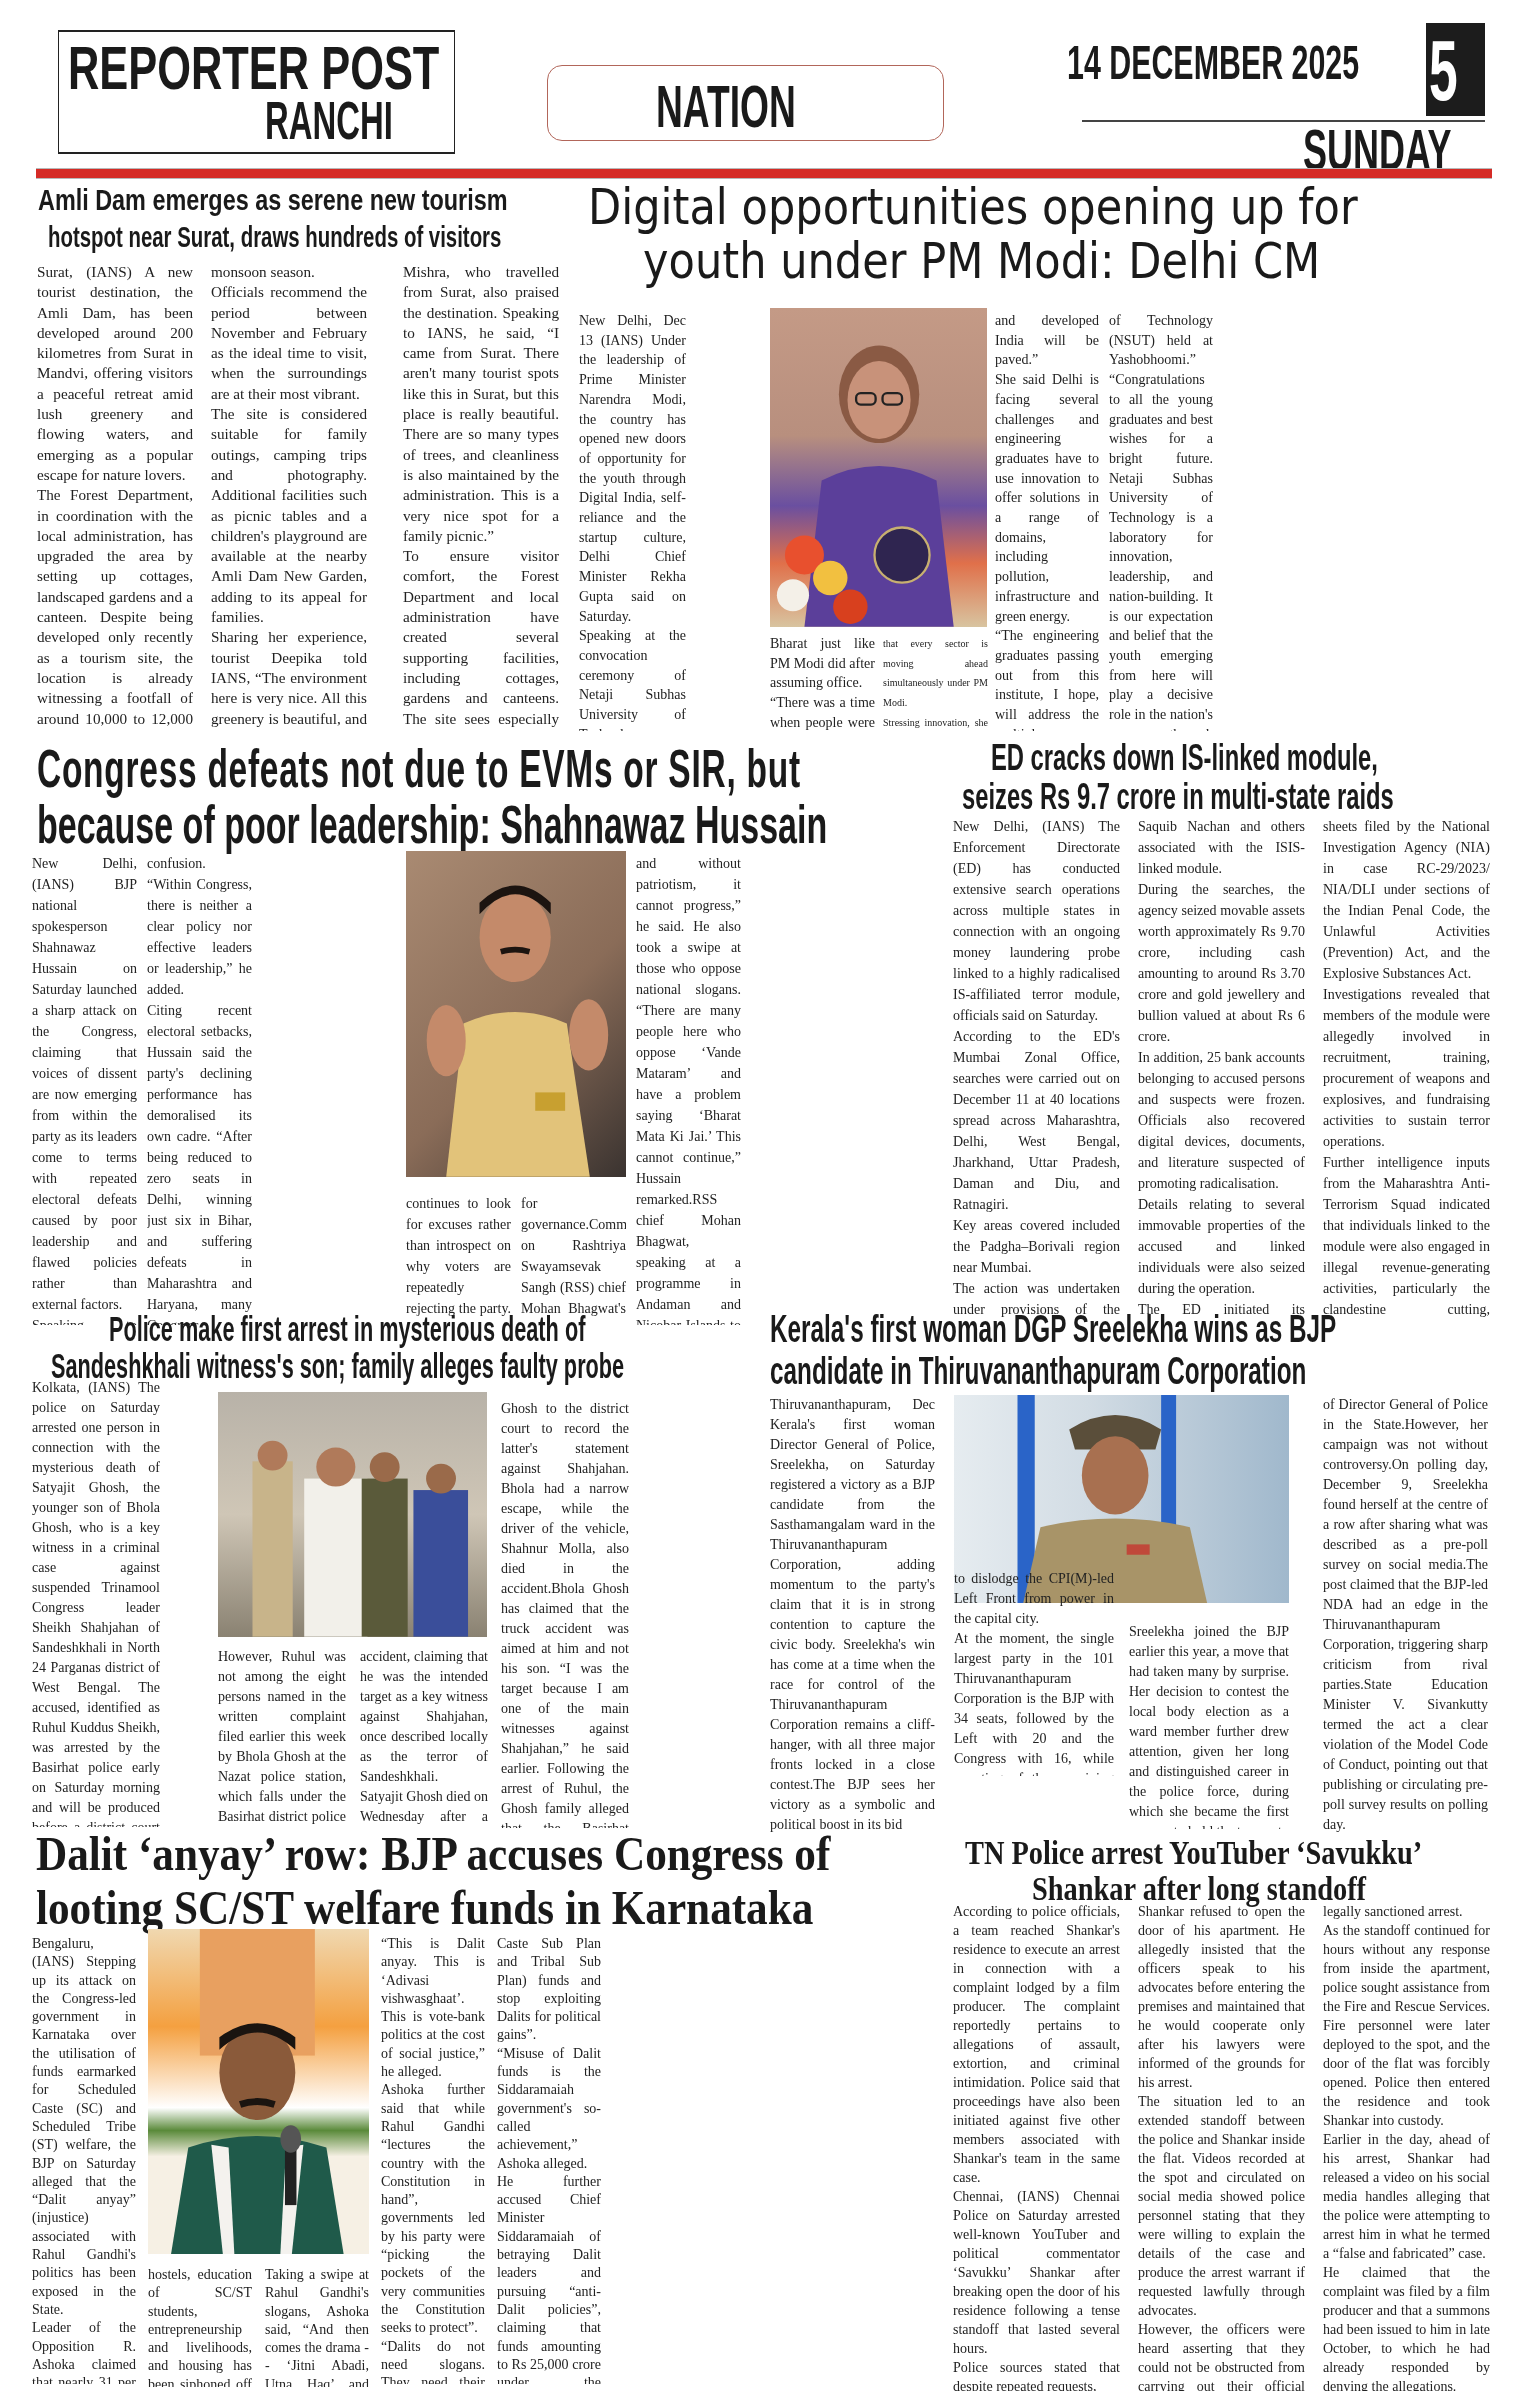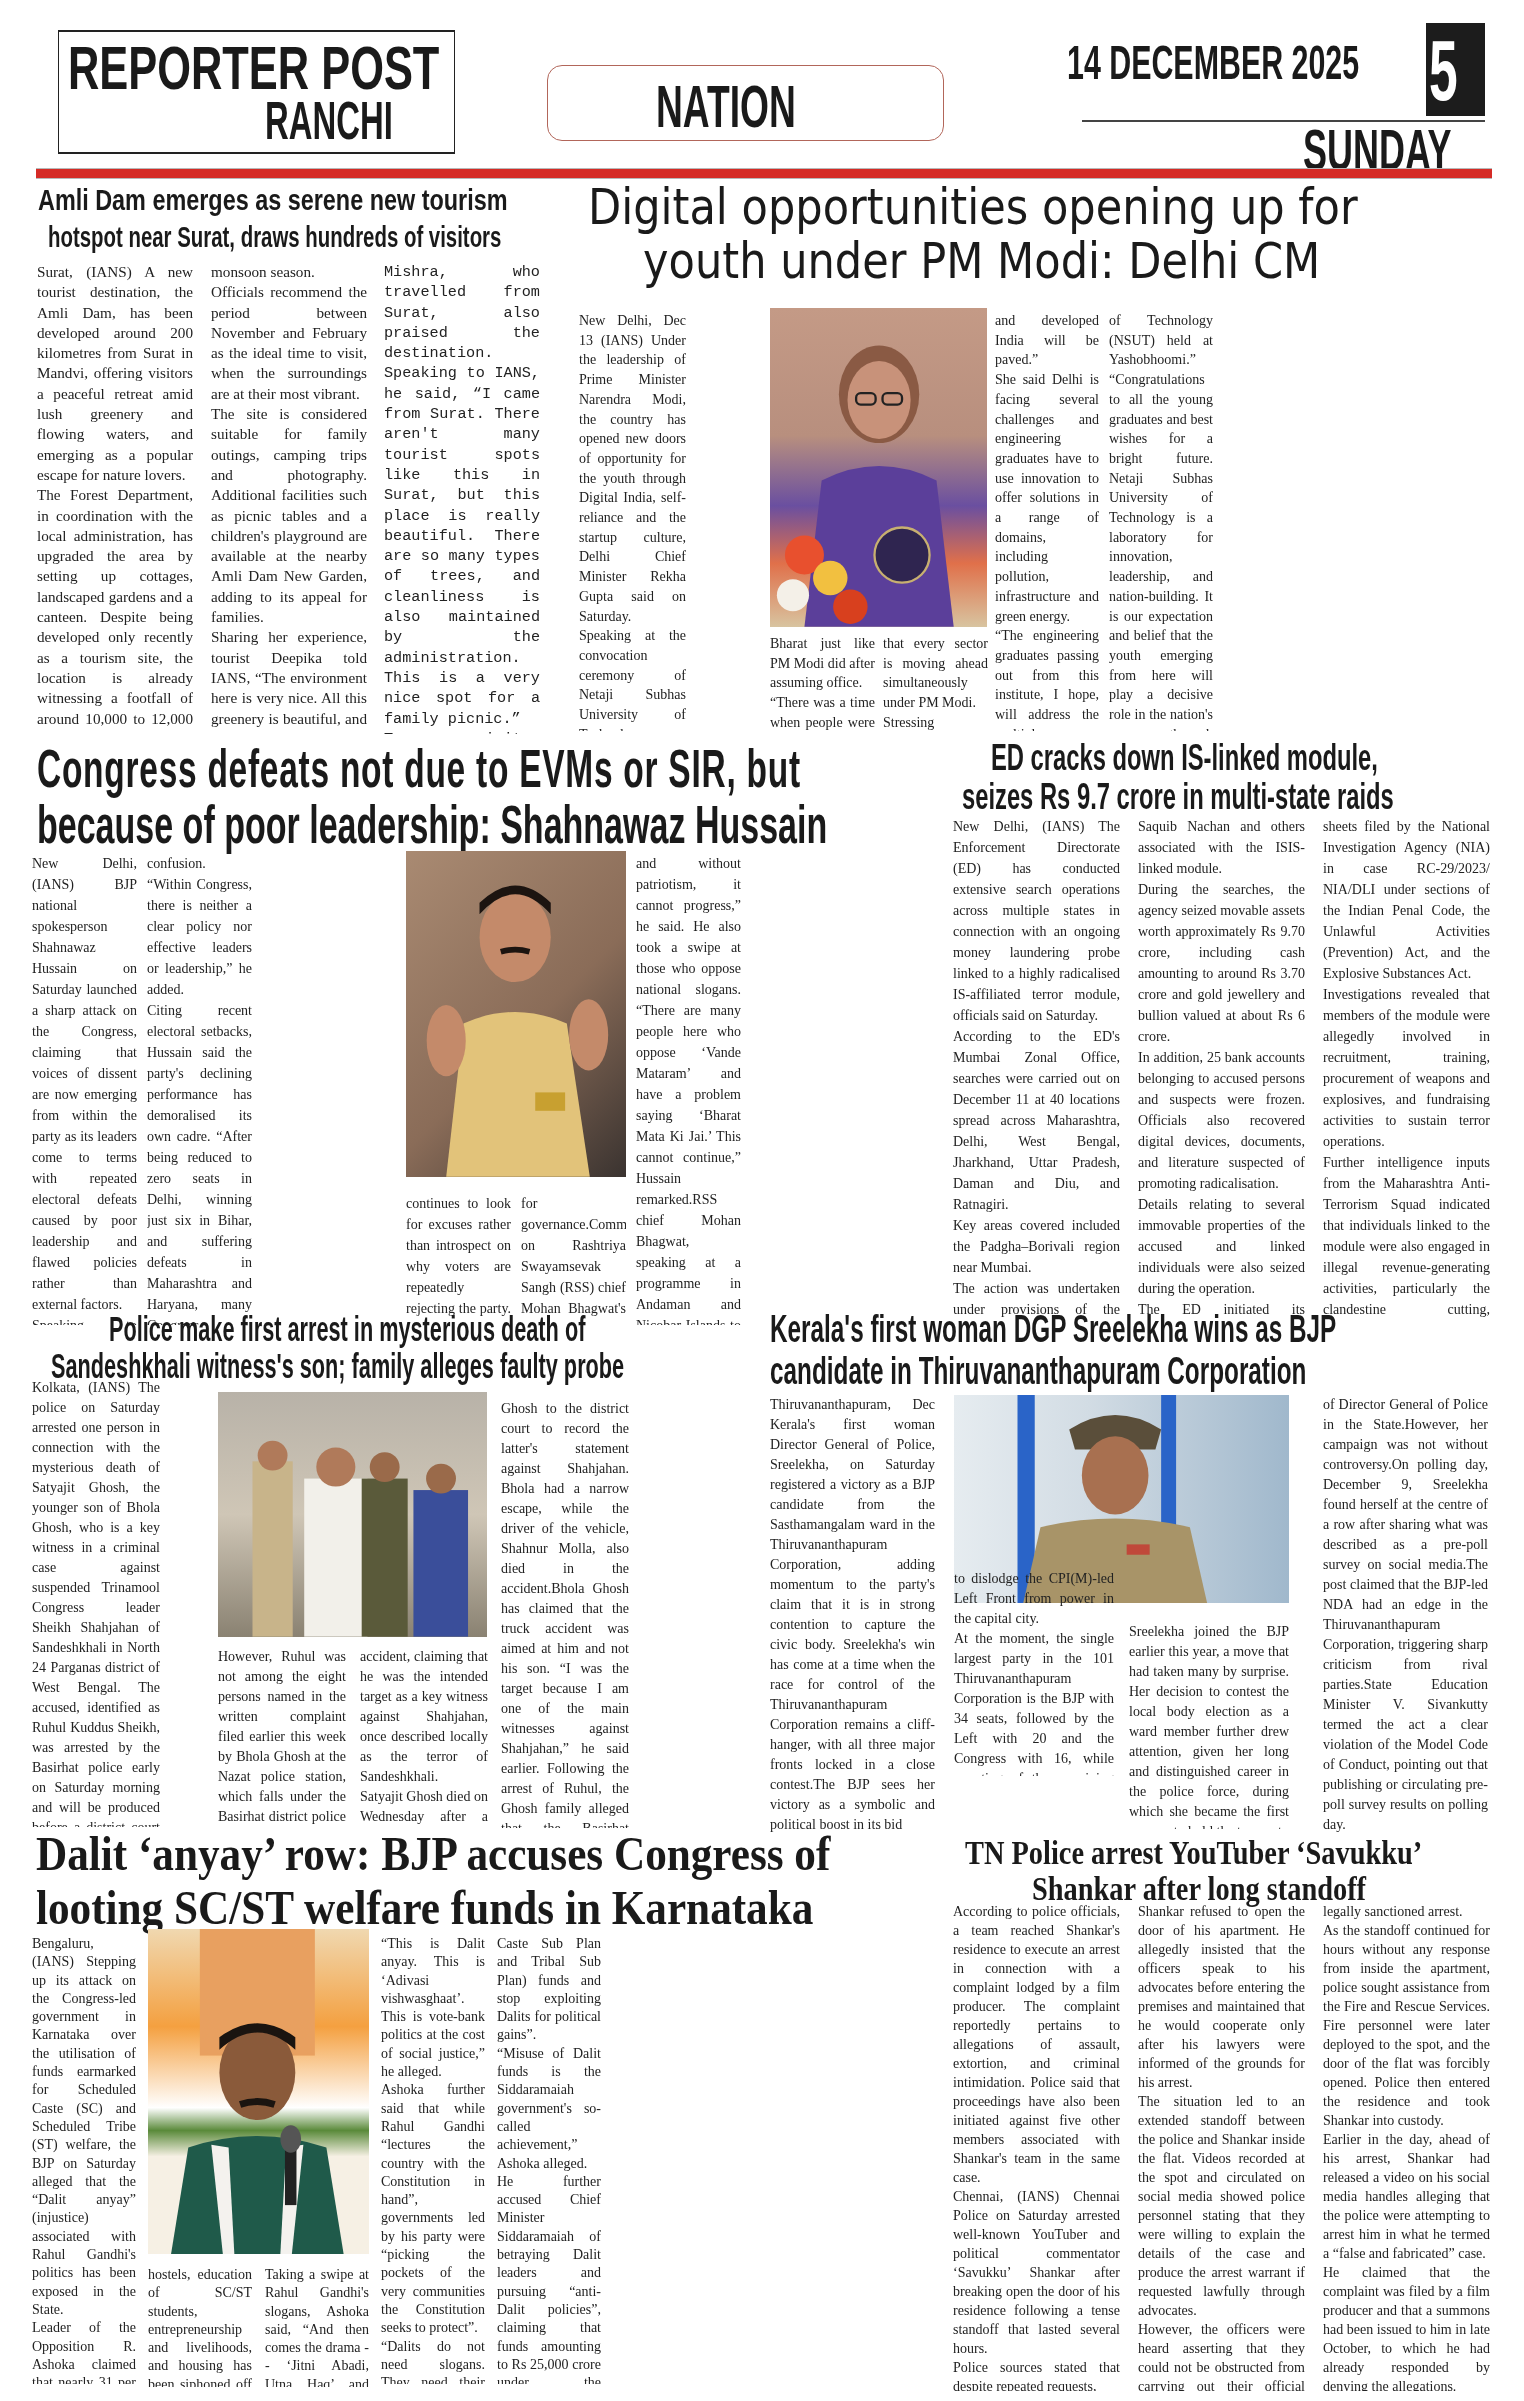--- a/index.html
+++ b/index.html
@@ -50,21 +50,21 @@
   <div class="col" style="left:37px;top:262px;width:156px;height:472px;">
     <p>Surat, (IANS) A new tourist destination, the Amli Dam, has been developed around 200 kilometres from Surat in Mandvi, offering visitors a peaceful retreat amid lush greenery and flowing waters, and emerging as a popular escape for nature lovers.</p>
       <p>The Forest Department, in coordination with the local administration, has upgraded the area by setting up cottages, landscaped gardens and a canteen. Despite being developed only recently as a tourism site, the location is already witnessing a footfall of around 10,000 to 12,000 visitors every month.</p>
   </div>
   <div class="col" style="left:211px;top:262px;width:156px;height:472px;">
     <p>monsoon season.</p>
       <p>Officials recommend the period between November and February as the ideal time to visit, when the surroundings are at their most vibrant.</p>
       <p>The site is considered suitable for family outings, camping trips and photography. Additional facilities such as picnic tables and a children's playground are available at the nearby Amli Dam New Garden, adding to its appeal for families.</p>
       <p>Sharing her experience, tourist Deepika told IANS, “The environment here is very nice. All this greenery is beautiful, and the water is so clean. It feels very nice to visit here. The view here is amazing. It's best to visit with family.”</p>
   </div>
-  <div class="col" style="left:384px;top:262px;width:156px;height:472px;font-family:Liberation Mono, monospace;">
+  <div class="col" style="left:403px;top:262px;width:156px;height:472px;">
     <p>Mishra, who travelled from Surat, also praised the destination. Speaking to IANS, he said, “I came from Surat. There aren't many tourist spots like this in Surat, but this place is really beautiful. There are so many types of trees, and cleanliness is also maintained by the administration. This is a very nice spot for a family picnic.”</p>
       <p>To ensure visitor comfort, the Forest Department and local administration have created several supporting facilities, including cottages, gardens and canteens. The site sees especially heavy tourist turnout on weekends. Ravindra Raj Singh Vaghela, Range Forest Officer (RFO), Mandvi, said that cottages and tents have been set up to draw more tourists and offer them a comfortable stay.</p>
   </div>
 </div>
 
 <div>
   <div class="abs headline hl-light" style="left:588px;top:180px;font-size:49px;line-height:55px;transform:scaleX(0.88);">Digital opportunities opening up for</div>
   <div class="abs headline hl-light" style="left:643px;top:234px;font-size:49px;line-height:55px;transform:scaleX(0.88);">youth under PM Modi: Delhi CM</div>
   <div class="col" style="left:579px;top:311px;width:107px;height:420px;font-size:14px;line-height:19.7px;">
     <p>New Delhi, Dec 13 (IANS) Under the leadership of Prime Minister Narendra Modi, the country has opened new doors of opportunity for the youth through Digital India, self-reliance and the startup culture, Delhi Chief Minister Rekha Gupta said on Saturday.</p>
@@ -81,21 +81,21 @@
       <circle cx="60" cy="430" r="34" fill="#e8502e"></circle>
         <circle cx="105" cy="470" r="30" fill="#f2c040"></circle>
         <circle cx="40" cy="500" r="28" fill="#f4f0e8"></circle>
         <circle cx="140" cy="520" r="30" fill="#d8401e"></circle>
     </svg>
   </div>
   <div class="col" style="left:770px;top:634px;width:105px;height:98px;font-size:14px;line-height:19.7px;">
     <p>Bharat just like PM Modi did after assuming office.</p>
       <p>“There was a time when people were struggling over small issues. When PM Modi came to the helm, he changed the shape of the digital domain, and today phones have become the common man's asset,” she said, adding</p>
   </div>
-  <div class="col" style="left:883px;top:634px;width:105px;height:98px;font-size:14px;line-height:19.7px;">
+  <div class="col" style="left:883px;top:634px;width:105px;height:98px;font-size:10px;line-height:19.7px;">
     <p>that every sector is moving ahead simultaneously under PM Modi.</p>
       <p>Stressing innovation, she said, “Wherever you work, let national interest, innovation, and responsibility be your top priorities. It is through your participation that the path to a self-reliant, strong,</p>
   </div>
   <div class="col" style="left:1137px;top:311px;width:104px;height:420px;font-size:14px;line-height:19.7px;left:995px;">
     <p>and developed India will be paved.”</p>
       <p>She said Delhi is facing several challenges and engineering graduates have to use innovation to offer solutions in a range of domains, including pollution, infrastructure and green energy.</p>
       <p>“The engineering graduates passing out from this institute, I hope, will address the multiple challenges and meet the infrastructural needs,” she said.</p>
   </div>
   <div class="col" style="left:1109px;top:311px;width:104px;height:420px;font-size:14px;line-height:19.7px;">
     <p>of Technology (NSUT) held at Yashobhoomi.”</p>

